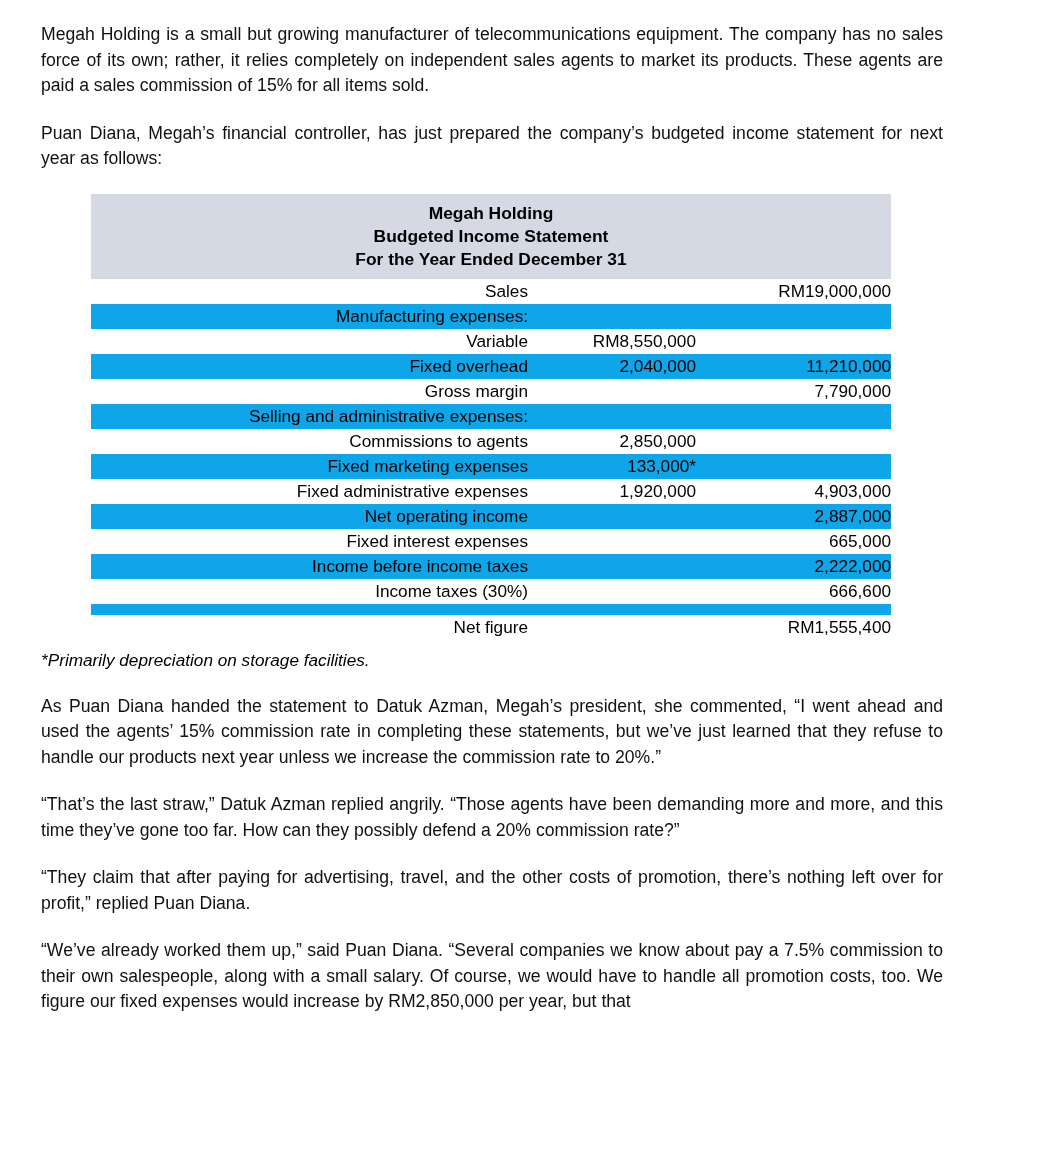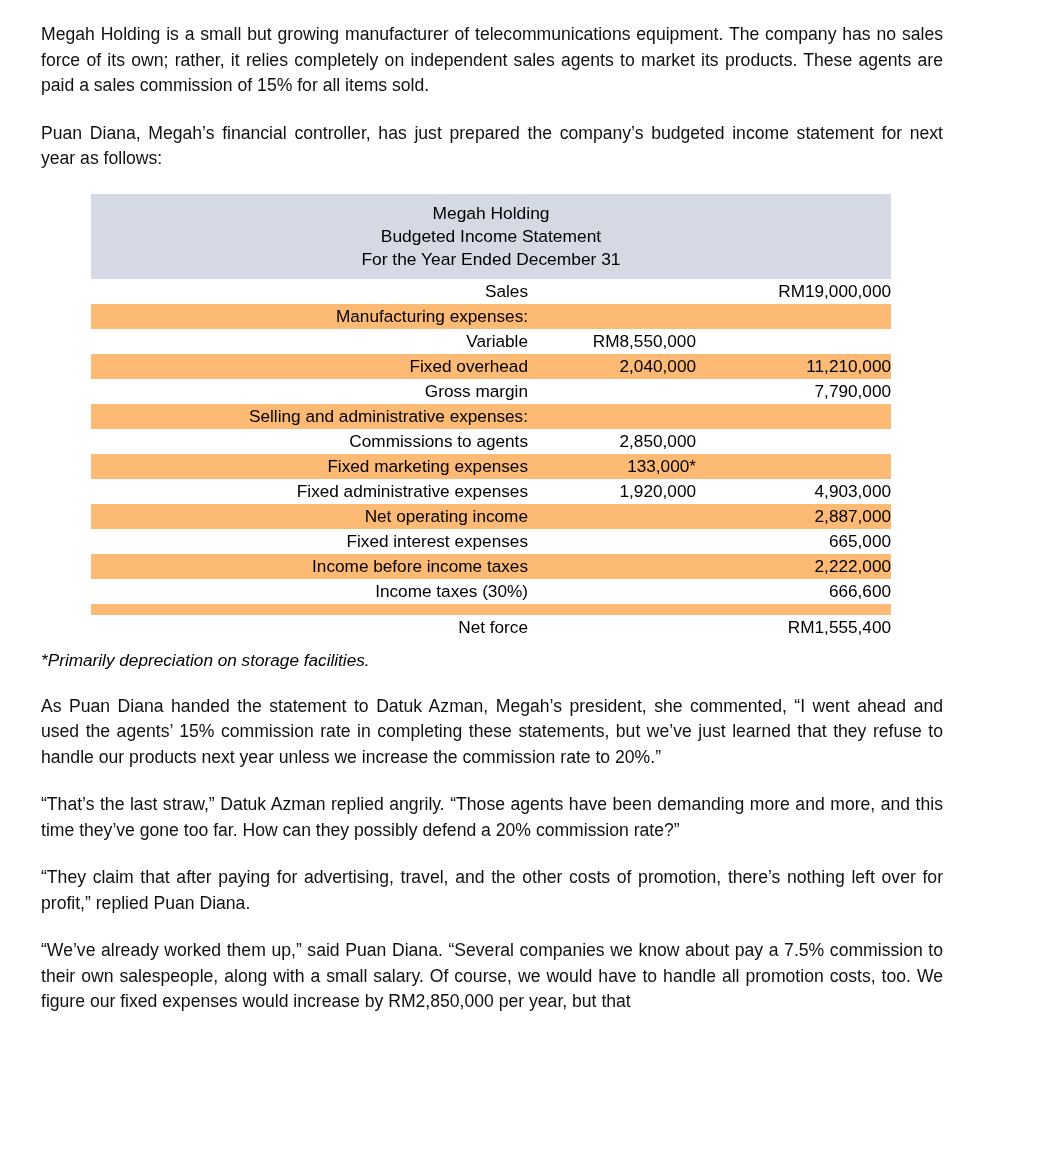--- a/index.html
+++ b/index.html
@@ -48,41 +48,41 @@
     table-layout: fixed;
     font-size: 17.2px;
   }
   table.stmt col.c-label { width: 437px; }
   table.stmt col.c-mid   { width: 168px; }
   table.stmt col.c-right { width: 195px; }
 
   table.stmt th.head {
     background: #d4d9e4;
     text-align: center;
-    font-weight: normal;
+    font-weight: bold;
     font-size: 17.4px;
     line-height: 23px;
     padding: 8px 0 8px 0;
     border: none;
   }
   table.stmt th.head .hl { display: block; }
 
   table.stmt td {
     padding: 1px 0 1px 0;
     height: 23px;
     line-height: 23px;
     vertical-align: middle;
     border: none;
   }
   td.lbl     { text-align: right; padding-left: 22px; white-space: nowrap; }
   td.lbl.ind { padding-left: 44px; }
   td.mid     { text-align: right; padding-right: 2px; white-space: nowrap; }
   td.right   { text-align: right; padding-right: 3px; white-space: nowrap; }
 
-  tr.band td { background: #fdba74; }
+  tr.band td { background: #0ea5e9; }
   tr.plain td { background: #ffffff; }
 
   
   td.rule-bot  { border-bottom: 2px solid #000; }
   td.rule-thick{ border-bottom: 5px solid #000; }
 
   tr.spacer td { height: 11px; line-height: 11px; padding: 0; }
 
   .footnote {
     margin: 9px 0 22px 0;
@@ -182,21 +182,21 @@
             <td class="lbl">Income taxes (30%)</td>
             <td class="mid"></td>
             <td class="right rule-bot">666,600</td>
           </tr>
           <tr class="band spacer">
             <td></td>
             <td></td>
             <td></td>
           </tr>
           <tr class="plain">
-            <td class="lbl">Net force</td>
+            <td class="lbl">Net figure</td>
             <td class="mid"></td>
             <td class="right rule-thick">RM1,555,400</td>
           </tr>
         </tbody>
       </table>
     </div>
 
     <div class="footnote">*Primarily depreciation on storage facilities.</div>
 
     <p class="para">As Puan Diana handed the statement to Datuk Azman, Megah’s president, she commented, “I went ahead and used the agents’ 15% commission rate in completing these statements, but we’ve just learned that they refuse to handle our products next year unless we increase the commission rate to 20%.”</p>

